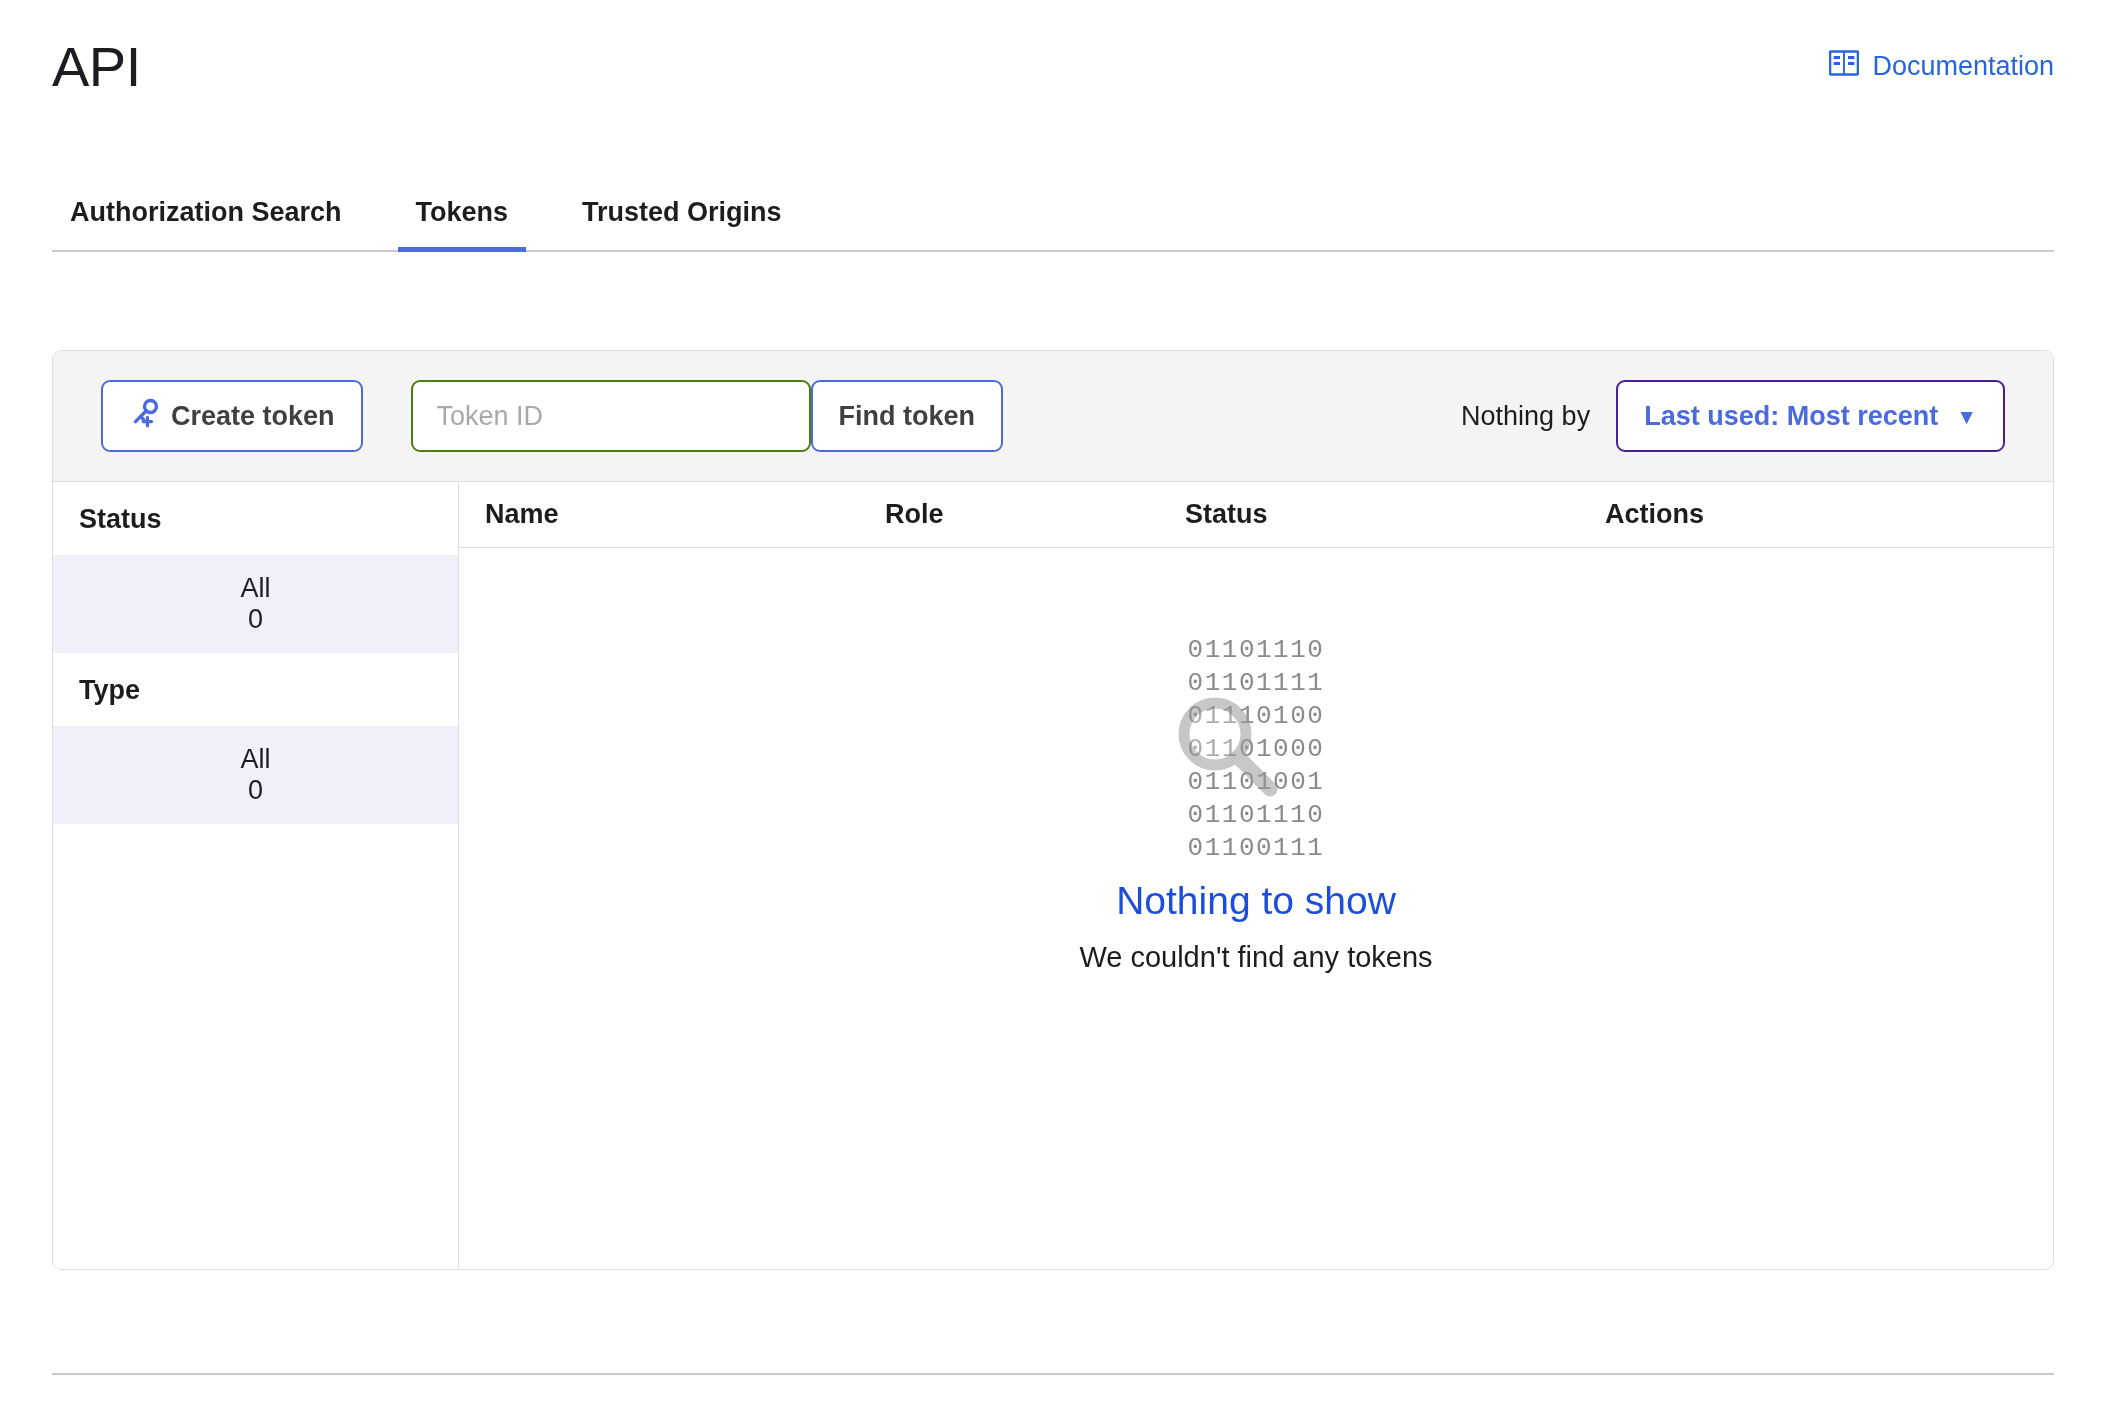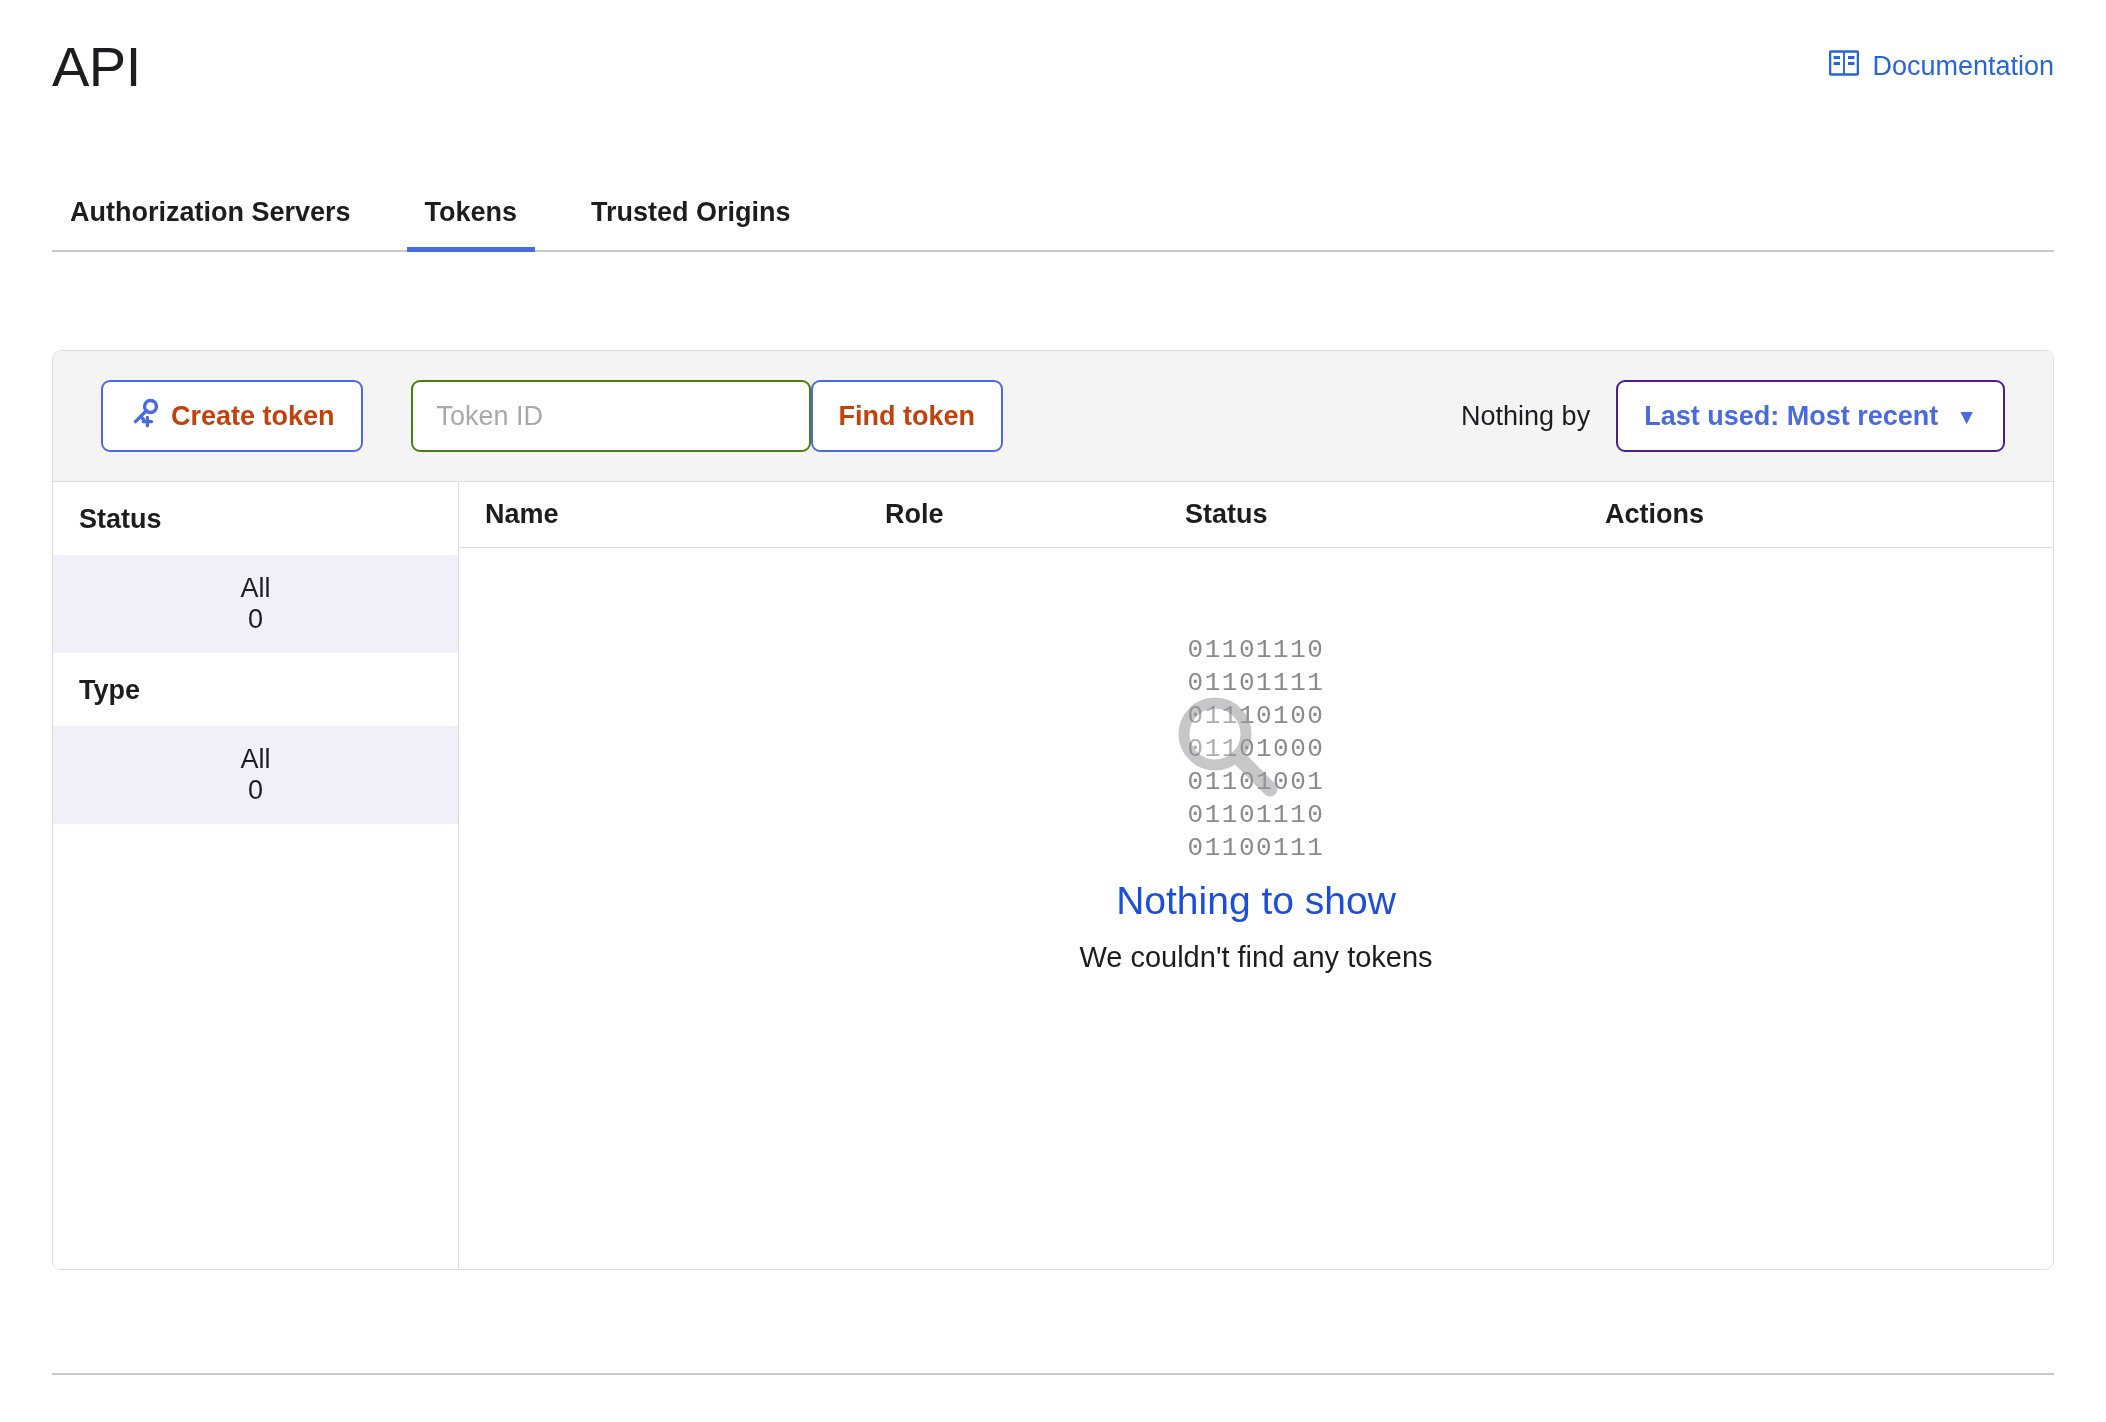--- a/index.html
+++ b/index.html
@@ -106,21 +106,21 @@
     border-bottom: 1px solid #dededf;
     display: flex;
     align-items: center;
     padding: 0 48px;
     position: relative;
   }
   .btn {
     font-family: "Liberation Sans", sans-serif;
     font-size: 27px;
     font-weight: bold;
-    color: #c2410c;
+    color: #404040;
     background: #ffffff;
     border: 2px solid #4a6bdd;
     border-radius: 9px;
     height: 72px;
     padding: 0 26px;
     display: inline-flex;
     align-items: center;
     gap: 12px;
     cursor: pointer;
     white-space: nowrap;
@@ -291,21 +291,21 @@
           <rect x="4.6" y="12" width="6.4" height="3" fill="#2864dc"></rect>
           <rect x="19" y="6" width="6.4" height="3" fill="#2864dc"></rect>
           <rect x="19" y="12" width="6.4" height="3" fill="#2864dc"></rect>
         </svg>
       </span>
       <span>Documentation</span>
     </a>
   </div>
 
   <div class="tabs">
-    <div class="tab">Authorization Servers</div>
+    <div class="tab">Authorization Search</div>
     <div class="tab active">Tokens</div>
     <div class="tab">Trusted Origins</div>
   </div>
 
   <div class="panel">
 
     <div class="toolbar">
       <button class="btn">
         <span>
           <svg width="30" height="30" viewBox="0 0 30 30" aria-hidden="true">

